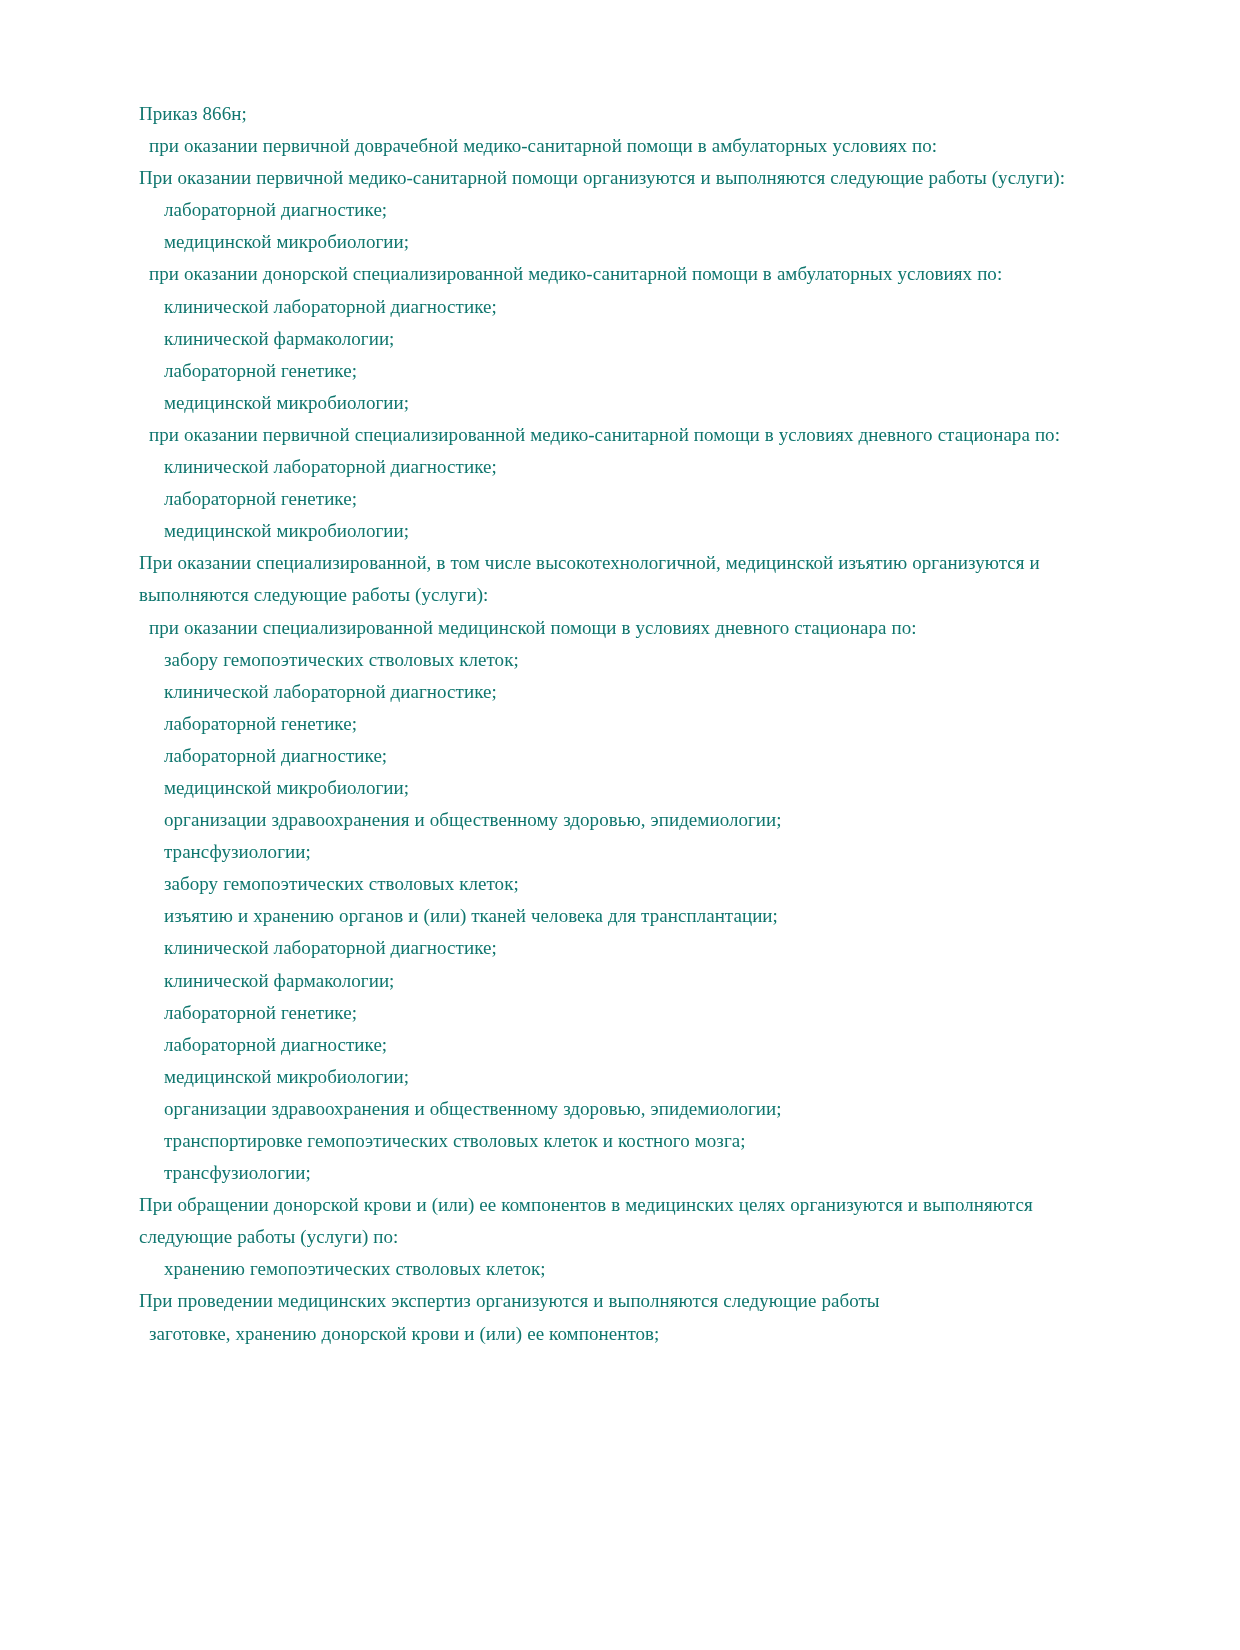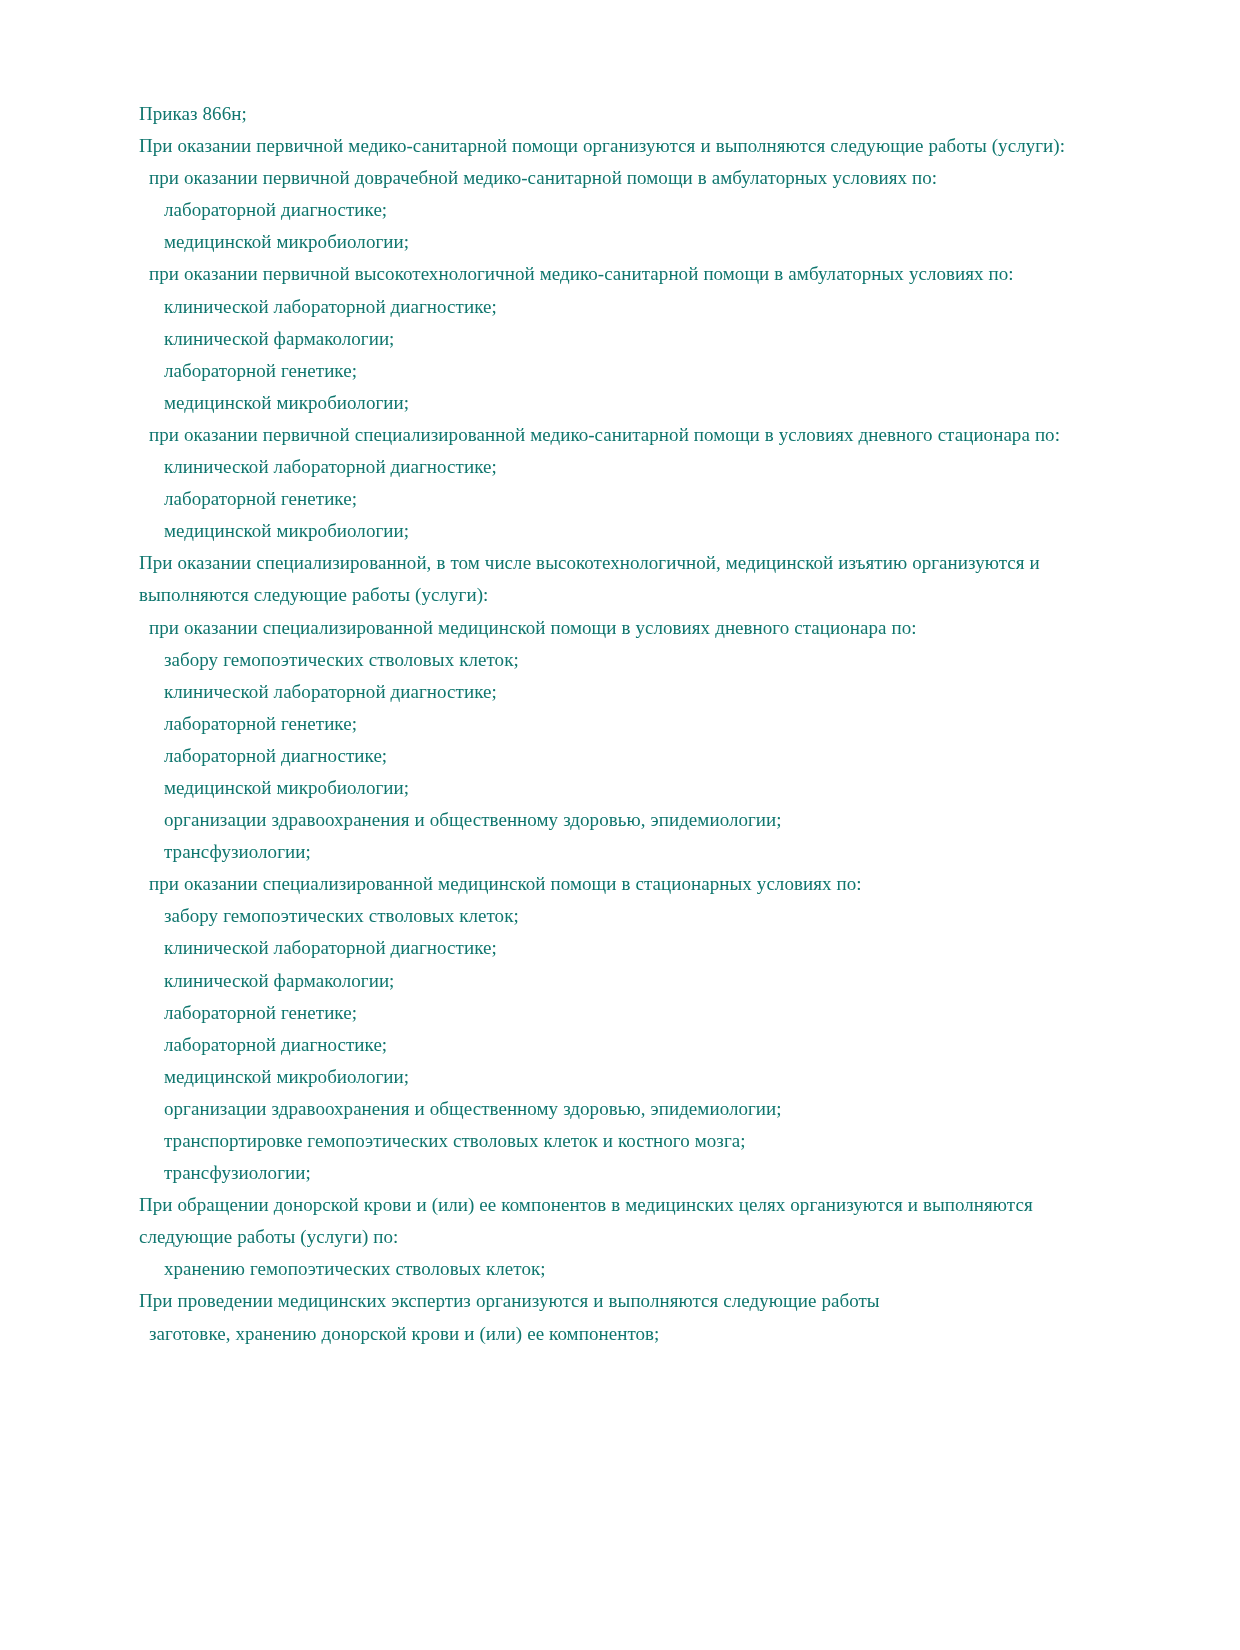--- a/index.html
+++ b/index.html
@@ -42,44 +42,44 @@
   .lvl-0 { padding-left: 0px;  text-indent: 0px; }
   .lvl-1 { padding-left: 0px;  text-indent: 10px; }
   .lvl-2 { padding-left: 0px;  text-indent: 25px; }
 </style>
 </head>
 <body>
 
 <div class="page">
   <div class="doc-body" id="doc-body">
       <p class="para lvl-0">Приказ 866н;</p>
+      <p class="para lvl-1">при оказании первичной доврачебной медико-санитарной помощи в амбулаторных условиях по:</p>
       <p class="para lvl-0">При оказании первичной медико-санитарной помощи организуются и выполняются следующие работы (услуги):</p>
-      <p class="para lvl-1">при оказании первичной доврачебной медико-санитарной помощи в амбулаторных условиях по:</p>
       <p class="para lvl-2">лабораторной диагностике;</p>
       <p class="para lvl-2">медицинской микробиологии;</p>
-      <p class="para lvl-1">при оказании первичной высокотехнологичной медико-санитарной помощи в амбулаторных условиях по:</p>
+      <p class="para lvl-1">при оказании донорской специализированной медико-санитарной помощи в амбулаторных условиях по:</p>
       <p class="para lvl-2">клинической лабораторной диагностике;</p>
       <p class="para lvl-2">клинической фармакологии;</p>
       <p class="para lvl-2">лабораторной генетике;</p>
       <p class="para lvl-2">медицинской микробиологии;</p>
       <p class="para lvl-1">при оказании первичной специализированной медико-санитарной помощи в условиях дневного стационара по:</p>
       <p class="para lvl-2">клинической лабораторной диагностике;</p>
       <p class="para lvl-2">лабораторной генетике;</p>
       <p class="para lvl-2">медицинской микробиологии;</p>
       <p class="para lvl-0">При оказании специализированной, в том числе высокотехнологичной, медицинской изъятию организуются и выполняются следующие работы (услуги):</p>
       <p class="para lvl-1">при оказании специализированной медицинской помощи в условиях дневного стационара по:</p>
       <p class="para lvl-2">забору гемопоэтических стволовых клеток;</p>
       <p class="para lvl-2">клинической лабораторной диагностике;</p>
       <p class="para lvl-2">лабораторной генетике;</p>
       <p class="para lvl-2">лабораторной диагностике;</p>
       <p class="para lvl-2">медицинской микробиологии;</p>
       <p class="para lvl-2">организации здравоохранения и общественному здоровью, эпидемиологии;</p>
       <p class="para lvl-2">трансфузиологии;</p>
-      <p class="para lvl-1">при оказании специализированной медицинской помощи в стационарных условиях по:</p>
       <p class="para lvl-2">забору гемопоэтических стволовых клеток;</p>
+      <p class="para lvl-2">изъятию и хранению органов и (или) тканей человека для трансплантации;</p>
       <p class="para lvl-2">клинической лабораторной диагностике;</p>
       <p class="para lvl-2">клинической фармакологии;</p>
       <p class="para lvl-2">лабораторной генетике;</p>
       <p class="para lvl-2">лабораторной диагностике;</p>
       <p class="para lvl-2">медицинской микробиологии;</p>
       <p class="para lvl-2">организации здравоохранения и общественному здоровью, эпидемиологии;</p>
       <p class="para lvl-2">транспортировке гемопоэтических стволовых клеток и костного мозга;</p>
       <p class="para lvl-2">трансфузиологии;</p>
       <p class="para lvl-0">При обращении донорской крови и (или) ее компонентов в медицинских целях организуются и выполняются следующие работы (услуги) по:</p>
       <p class="para lvl-2">хранению гемопоэтических стволовых клеток;</p>

